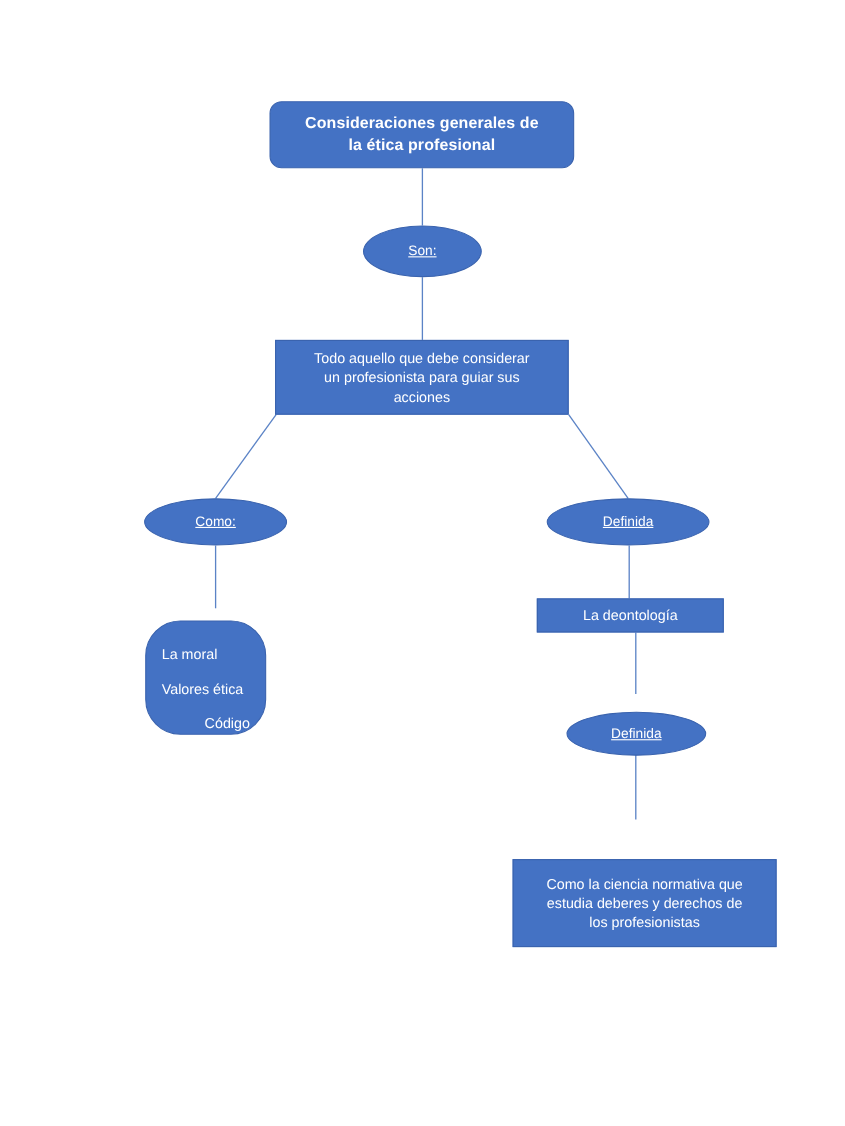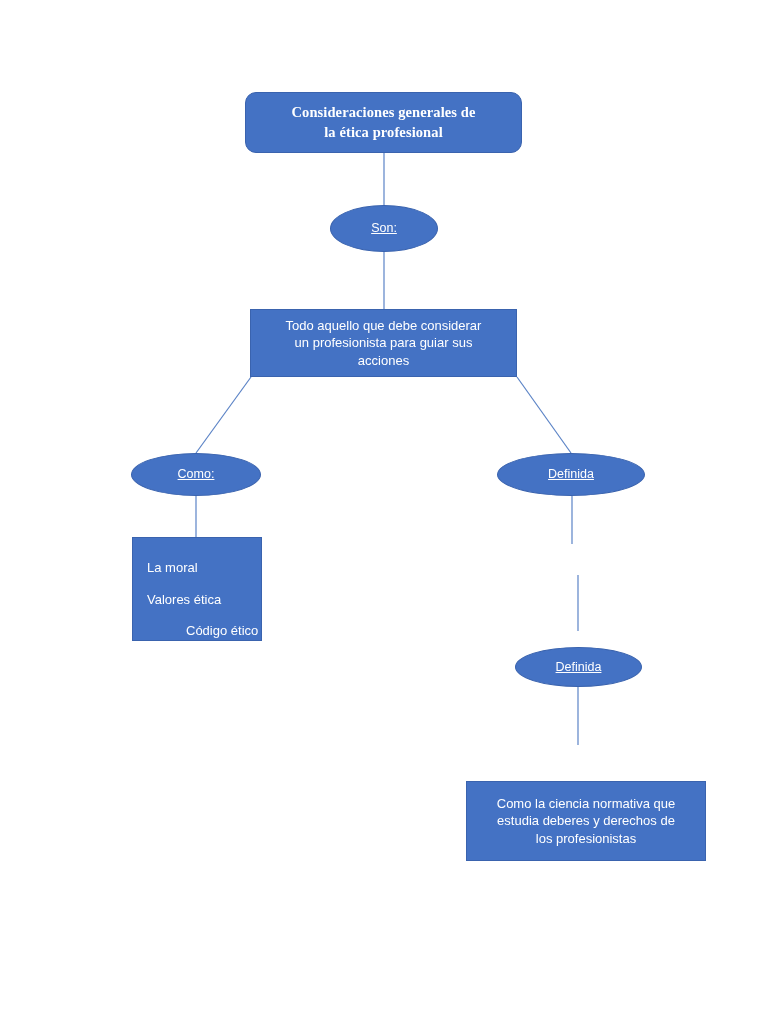--- a/index.html
+++ b/index.html
@@ -35,21 +35,20 @@
     z-index: 2;
   }
   .node-text {
     display: block;
     width: 100%;
     white-space: pre-line;
     line-height: 1.32;
   }
   .rounded {
     border-radius: 11px;
-    font-family: Liberation Serif, serif;
   }
   .ellipse {
     border-radius: 50%;
   }
   .title-node {
     font-size: 14.5px;
     font-weight: bold;
     letter-spacing: 0.1px;
   }
   .body-node {
@@ -107,30 +106,33 @@
   <div class="node ellipse ellipse-node" style="left:131px; top:453px; width:130px; height:43px;">
     <span class="node-text">Como:</span>
   </div>
 
   <div class="node body-node" style="left:250px; top:309px; width:267px; height:68px;">
     <span class="node-text">Todo aquello que debe considerar
 un profesionista para guiar sus
 acciones</span>
   </div>
 
-  <div class="node list-node" style="left:132px; top:537px; width:130px; height:104px;">
+  <div class="node list-node" style="left:132px; top:564px; width:110px; height:104px;border-radius:32px;">
     <span class="list-item">La moral</span>
     <span class="list-item">Valores ética</span>
     <span class="list-item">Código ético</span>
   </div>
 
   <div class="node ellipse ellipse-node" style="left:497px; top:453px; width:148px; height:43px;">
     <span class="node-text">Definida</span>
   </div>
 
+  <div class="node body-node" style="left:488px; top:544px; width:170px; height:31px;">
+    <span class="node-text">La deontología</span>
+  </div>
 
   <div class="node ellipse ellipse-node" style="left:515px; top:647px; width:127px; height:40px;">
     <span class="node-text">Definida</span>
   </div>
 
   <div class="node body-node" style="left:466px; top:745px; width:240px; height:80px;margin-top:36px;">
     <span class="node-text">Como la ciencia normativa que
 estudia deberes y derechos de
 los profesionistas</span>
   </div>

